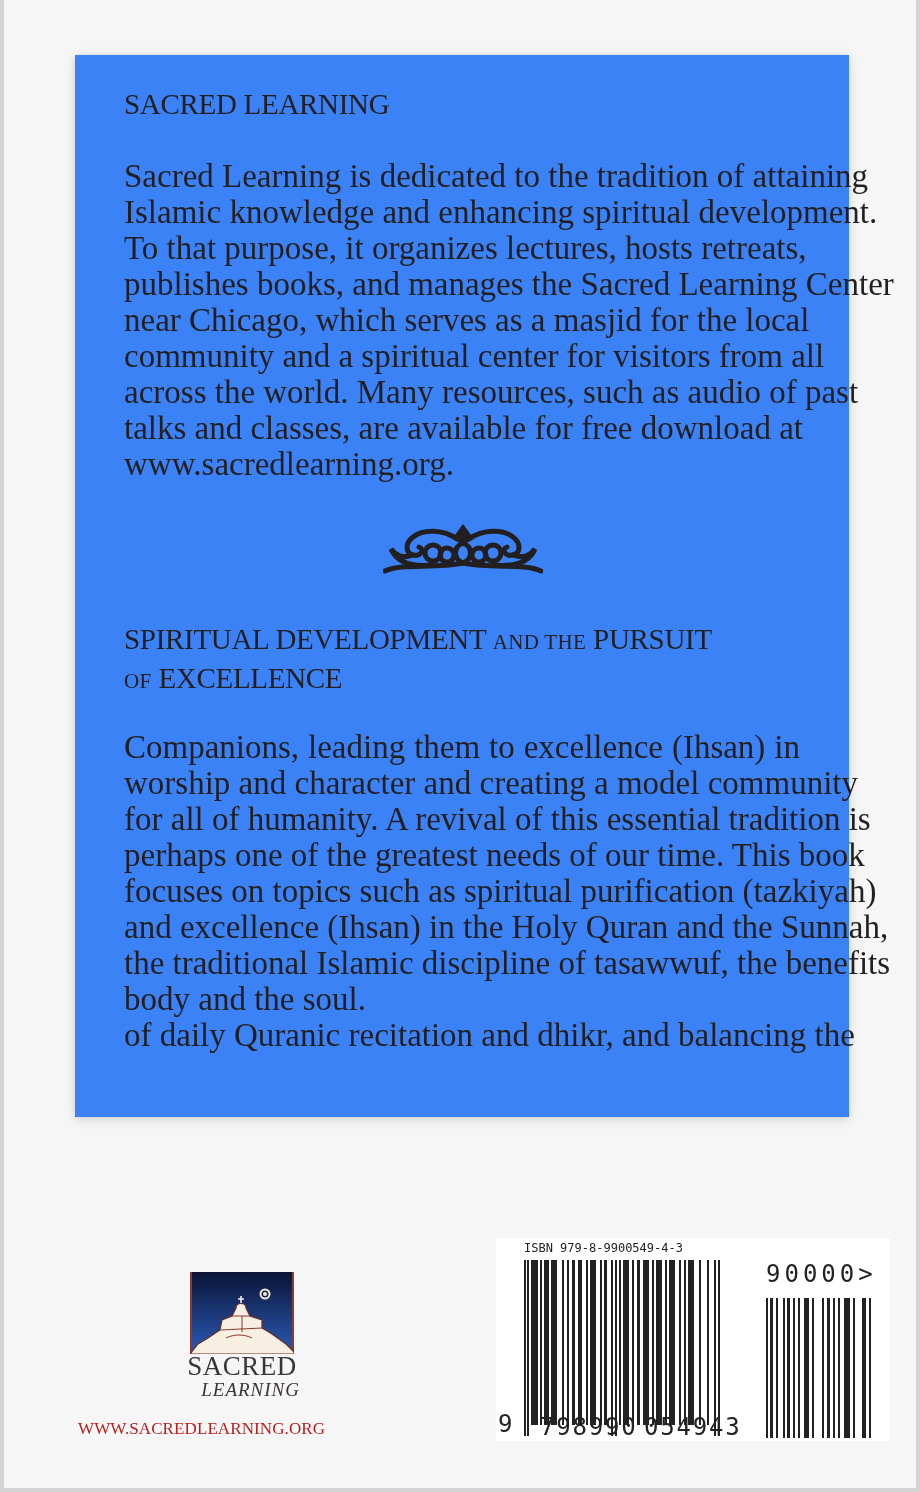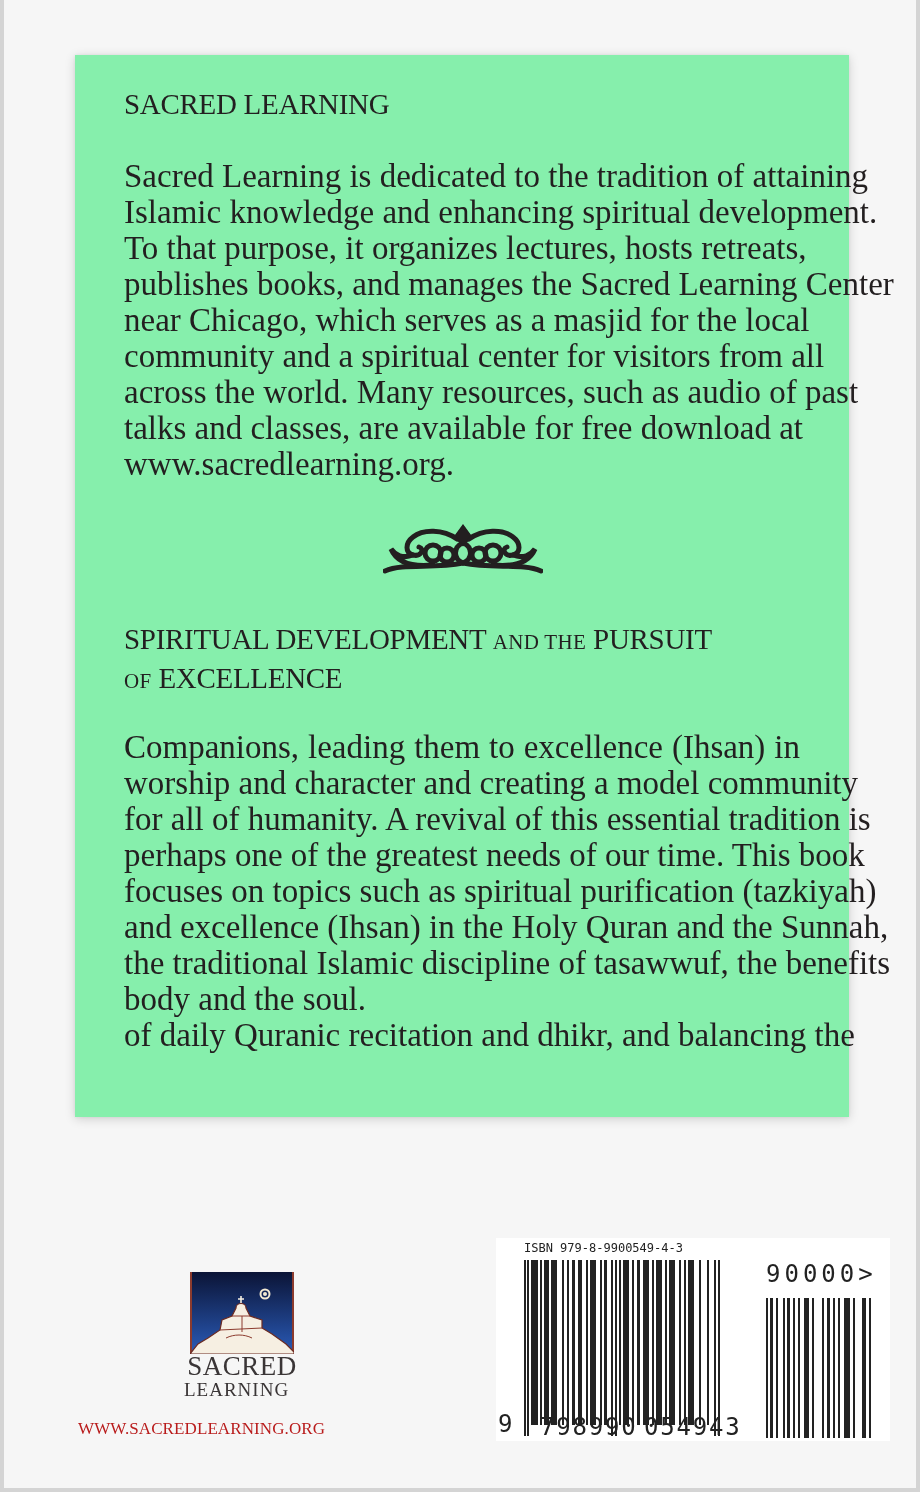--- a/index.html
+++ b/index.html
@@ -13,21 +13,21 @@
   .page-frame {
     position: absolute; left: 0; top: 0; width: 920px; height: 1492px;
     border-left: 4px solid #d4d4d4;
     border-right: 4px solid #d4d4d4;
     border-bottom: 4px solid #d4d4d4;
     pointer-events: none;
   }
   .panel {
     position: absolute;
     left: 75px; top: 55px; width: 774px; height: 1062px;
-    background: #86efac;
+    background: #3b82f6;
     box-shadow: 0 2px 10px rgba(0,0,0,0.16), 0 0 3px rgba(0,0,0,0.06);
   }
   .section-title {
     position: absolute;
     left: 49px;
     font-size: 29px;
     letter-spacing: -0.3px;
     line-height: 36px;
     font-weight: normal;
     color: #231f20;
@@ -52,22 +52,22 @@
     position: absolute; left: 184px; top: 1270px; width: 116px; height: 132px;
   }
   .logo-art {
     position: absolute; left: 6px; top: 2px; width: 104px; height: 82px;
   }
   .logo-word1 {
     position: absolute; left: 0; top: 82px; width: 116px; text-align: center;
     font-size: 27px; line-height: 28px; color: #3a3536; letter-spacing: 0.5px;
   }
   .logo-word2 {
-    position: absolute; left: 0; top: 110px; width: 116px; text-align: left;
-    font-size: 19px; line-height: 20px; color: #3a3536; letter-spacing: 1px;
+    position: absolute; left: 0; top: 110px; width: 116px; text-align: right;
+    font-size: 19px; line-height: 20px; color: #3a3536; letter-spacing: 1px; font-style: italic;
   }
   .website {
     position: absolute; left: 78px; top: 1414px;
     font-size: 17px; line-height: 30px; color: #b91c1c; letter-spacing: 0.1px;
   }
 
   .barcode-box {
     position: absolute; left: 458px; top: 1238px; width: 394px; height: 203px;
     background: #ffffff;
     margin-left: 38px;

